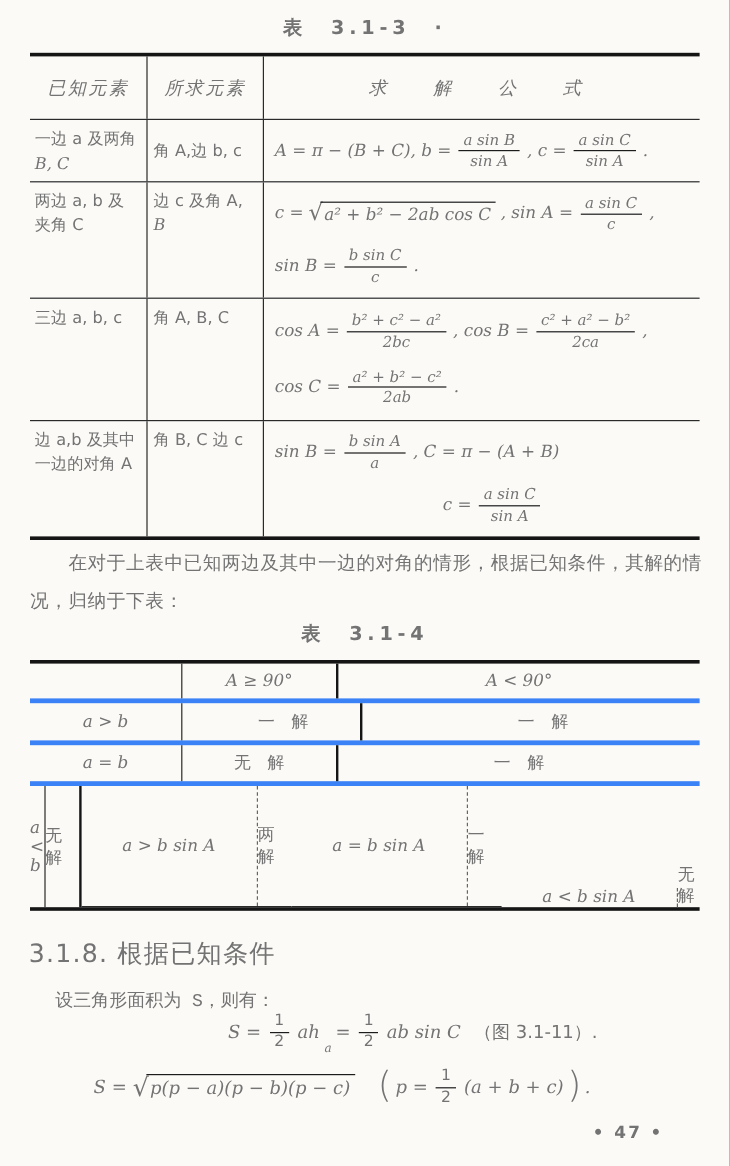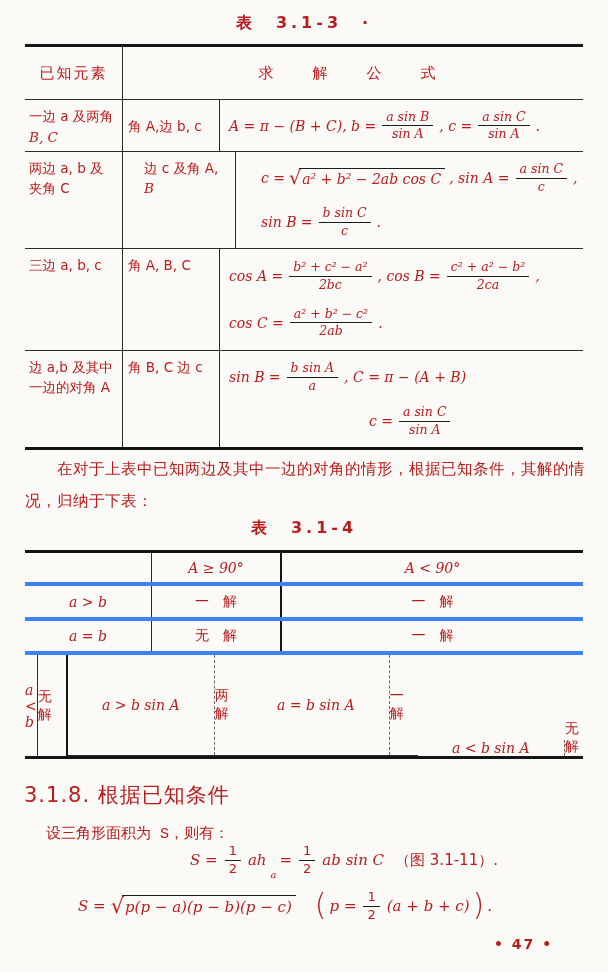--- a/index.html
+++ b/index.html
@@ -1,19 +1,19 @@
 <!DOCTYPE html>
 <html><head>
 <meta charset="utf-8">
 <style>
   * { box-sizing: border-box; }
   html,body { margin:0; padding:0; background:#888; }
   .page {
     position:relative; width:608px; height:972px; margin:0 auto;
-    background:#fbfaf7; color:#b91c1c;
+    background:#fbfaf7; color:#737373;
     font-family:"DejaVu Sans", sans-serif; overflow:hidden;
   }
   .abs { position:absolute; }
   .caption { font-weight:bold; font-size:16px; letter-spacing:4px; text-align:center; width:100%; }
   .math { font-family:"DejaVu Serif", serif; font-style:italic; }
   .plain { font-style:normal; }
 
   
   .frac { display:inline-flex; flex-direction:column; align-items:center; margin:0 4px; line-height:1.15; }
   .frac .num { padding:0 4px 1px 4px; border-bottom:1px solid #1c1c1c; white-space:nowrap; }
@@ -25,21 +25,21 @@
   .sqrt .rad { border-top:1.5px solid #1c1c1c; padding:2px 4px 0 3px; white-space:nowrap; }
 
   
   #t313 { left:25px; top:44px; width:558px; border-top:3px solid #151515; border-bottom:3px solid #151515; }
   #t313 .t-row { display:flex; border-bottom:1px solid #2a2a2a; }
   #t313 .t-row.last { border-bottom:none; }
   #t313 .c1 { width:98px; border-right:1px solid #2a2a2a; padding:6px 2px 4px 4px; font-size:13.5px; line-height:1.5; }
   #t313 .c2 { width:97px; border-right:1px solid #2a2a2a; padding:6px 2px 4px 5px; font-size:13.5px; line-height:1.5; }
   #t313 .c3 { flex:1; display:flex; flex-direction:column; justify-content:space-around; padding:4px 2px 4px 9px; font-size:14px; }
   #t313 .vcent { display:flex; flex-direction:column; justify-content:center; }
-  #t313 .hc { display:flex; align-items:center; justify-content:center; font-size:15px; letter-spacing:2px; padding:0; }
+  #t313 .hc { display:flex; align-items:center; justify-content:center; font-size:15px; letter-spacing:2px; padding:0;font-style:italic; }
   .fline { display:flex; align-items:center; gap:2px; white-space:nowrap; }
   .fr-sm { font-size:12.5px; }
 
   
   .body-text { font-size:15.5px; letter-spacing:0.5px; }
 
   
   #t314 { left:25px; top:550px; width:558px; border-top:3px solid #151515; border-bottom:3px solid #151515; }
   #t314 .t-row { display:flex; border-bottom:4px solid #3b82f6; }
   #t314 .t-row.last { border-bottom:none; }
@@ -65,20 +65,21 @@
 <body>
 
 <div class="page">
 
   <div class="abs caption" style="top:13px; left:0;">表　3.1-3　·</div>
 
   <div id="t313" class="abs">
 
     <div class="t-row" style="height:53px;">
       <div class="c1 hc">已知元素</div>
+      <div class="c2 hc">所求元素</div>
       <div class="c3 hc" style="letter-spacing:12px; padding-left:0;">求　解　公　式</div>
     </div>
 
     <div class="t-row" style="height:52px;">
       <div class="c1 vcent">
         <span>一边 a 及两角</span>
         <span class="math">B, C</span>
       </div>
       <div class="c2 vcent">
         <span>角 A,边 b, c</span>
@@ -93,21 +94,21 @@
           <span class="math">, c =</span>
           <span class="frac fr-sm">
               <span class="num math">a sin C</span>
               <span class="den math">sin A</span>
             </span>
           <span class="math">.</span>
         </div>
       </div>
     </div>
 
-    <div class="t-row" style="height:97px;gap:16px;">
+    <div class="t-row" style="height:97px;">
       <div class="c1">
         <span style="display:block;">两边 a, b 及</span>
         <span style="display:block;">夹角 C</span>
       </div>
       <div class="c2">
         <span style="display:block;">边 c 及角 A,</span>
         <span style="display:block;" class="math">B</span>
       </div>
       <div class="c3">
         <div class="fline">
@@ -200,21 +201,21 @@
   <div class="abs caption" style="top:518px; left:0;">表　3.1-4</div>
 
   <div id="t314" class="abs">
 
     <div class="t-row" style="height:33px;">
       <div class="d1 cell"></div>
       <div class="d2 cell math">A ≥ 90°</div>
       <div class="d3 cell math">A &lt; 90°</div>
     </div>
 
-    <div class="t-row" style="height:35px;">
+    <div class="t-row" style="height:35px;gap:20px;">
       <div class="d1 cell math">a &gt; b</div>
       <div class="d2 cell">一　解</div>
       <div class="d3 cell">一　解</div>
     </div>
 
     <div class="t-row" style="height:34px;">
       <div class="d1 cell math">a = b</div>
       <div class="d2 cell">无　解</div>
       <div class="d3 cell">一　解</div>
     </div>

